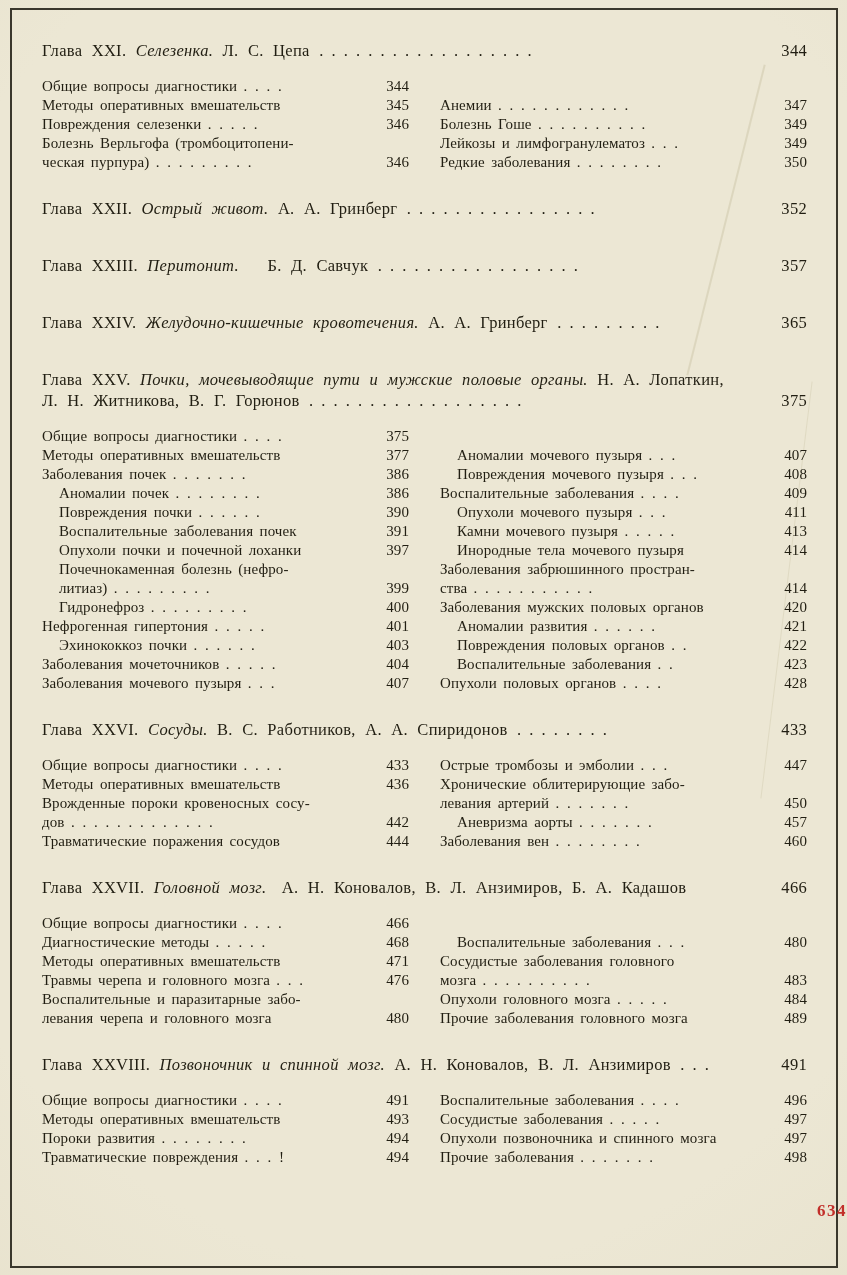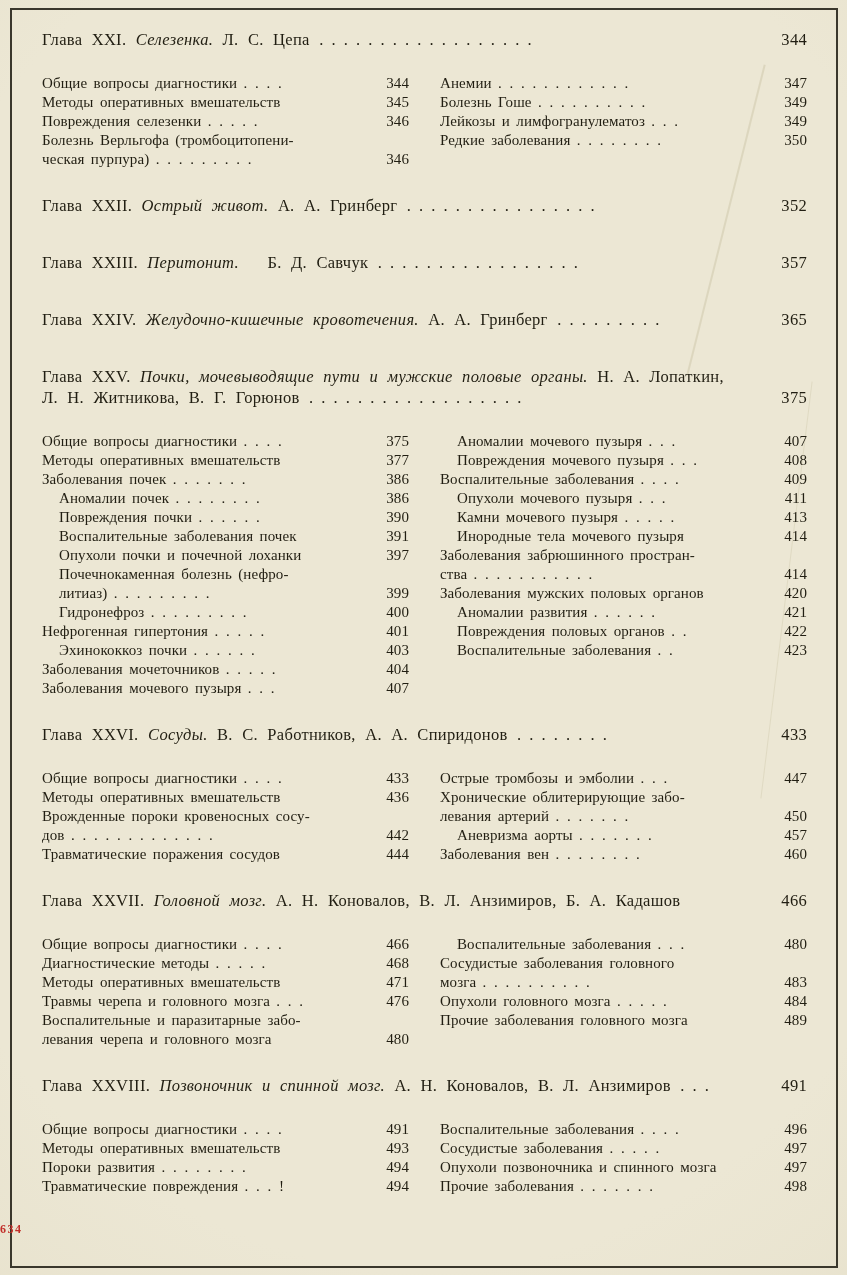--- a/index.html
+++ b/index.html
@@ -19,49 +19,49 @@
     background: #cfc8ac; opacity: .55; transform: rotate(14deg);
   }
   .crease2 {
     position: absolute; top: 380px; right: 60px; width: 1px; height: 420px;
     background: #d4cdb2; opacity: .5; transform: rotate(7deg);
   }
   .frame {
     position: absolute; top: 8px; left: 10px; right: 9px; bottom: 7px;
     border: 2px solid #3a372c; pointer-events: none;
   }
-  .content { position: absolute; top: 29px; left: 42px; right: 40px; }
+  .content { position: absolute; top: 40px; left: 42px; right: 40px; }
 
   .section { margin-bottom: 26px; }
   .section.no-cols { margin-bottom: 36px; }
 
   .heading {
     position: relative; font-size: 16.5px; line-height: 21px;
     padding-right: 46px; word-spacing: 5px; letter-spacing: .3px;
   }
   .heading .titl { font-style: italic; }
   .heading .dots { letter-spacing: 2px; word-spacing: 0; }
   .heading .pg { position: absolute; right: 0; bottom: 0; }
 
-  .cols { display: flex; gap: 31px; margin-top: 24px; }
+  .cols { display: flex; gap: 31px; margin-top: 16px; align-items: flex-end; }
   .col { flex: 1; min-width: 0; }
 
   .entry {
     position: relative; padding-right: 38px;
     font-size: 15px; line-height: 19px; word-spacing: 2.5px; letter-spacing: .1px;
   }
   .entry.ind { padding-left: 17px; }
   .entry .lbl { white-space: pre-line; }
   .entry .dots { letter-spacing: 2px; word-spacing: 0; }
   .entry .pg { position: absolute; right: 0; bottom: 0; min-width: 30px; text-align: right; }
 
   .footer {
-    position: absolute; left: 0; right: 0; bottom: 38px;
-    text-align: left; color: #c22f2a; font-weight: bold;
-    font-size: 12px; letter-spacing: 1.5px;
+    position: absolute; left: 0; right: 0; bottom: 54px;
+    text-align: right; color: #c22f2a; font-weight: bold;
+    font-size: 17px; letter-spacing: 1.5px;
   }
 </style>
 </head>
 <body>
 
 <div class="paper">
   <div class="crease"></div>
   <div class="crease2"></div>
   <div class="frame"></div>
   <main class="content">
@@ -118,20 +118,21 @@
             <div class="entry"><span class="lbl">Воспалительные заболевания</span> <span class="dots">. . . .</span><span class="pg">409</span></div>
             <div class="entry ind"><span class="lbl">Опухоли мочевого пузыря</span> <span class="dots">. . .</span><span class="pg">411</span></div>
             <div class="entry ind"><span class="lbl">Камни мочевого пузыря</span> <span class="dots">. . . . .</span><span class="pg">413</span></div>
             <div class="entry ind"><span class="lbl">Инородные тела мочевого пузыря</span><span class="pg">414</span></div>
             <div class="entry"><span class="lbl">Заболевания забрюшинного простран-
 ства</span> <span class="dots">. . . . . . . . . . .</span><span class="pg">414</span></div>
             <div class="entry"><span class="lbl">Заболевания мужских половых органов</span><span class="pg">420</span></div>
             <div class="entry ind"><span class="lbl">Аномалии развития</span> <span class="dots">. . . . . .</span><span class="pg">421</span></div>
             <div class="entry ind"><span class="lbl">Повреждения половых органов</span> <span class="dots">. .</span><span class="pg">422</span></div>
             <div class="entry ind"><span class="lbl">Воспалительные заболевания</span> <span class="dots">. .</span><span class="pg">423</span></div>
+            <div class="entry"><span class="lbl">Опухоли половых органов</span> <span class="dots">. . . .</span><span class="pg">428</span></div>
           </div>
         </div>
       </section>
       <section class="section">
         <div class="heading"><span class="chap">Глава XXVI.</span> <span class="titl">Сосуды.</span> <span class="auth" style="white-space: pre-line;">В. С. Работников, А. А. Спиридонов</span> <span class="dots">. . . . . . . .</span><span class="pg">433</span></div>
         <div class="cols">
           <div class="col">
             <div class="entry"><span class="lbl">Общие вопросы диагностики</span> <span class="dots">. . . .</span><span class="pg">433</span></div>
             <div class="entry"><span class="lbl">Методы оперативных вмешательств</span><span class="pg">436</span></div>
             <div class="entry"><span class="lbl">Врожденные пороки кровеносных сосу-
@@ -141,21 +142,21 @@
           <div class="col">
             <div class="entry"><span class="lbl">Острые тромбозы и эмболии</span> <span class="dots">. . .</span><span class="pg">447</span></div>
             <div class="entry"><span class="lbl">Хронические облитерирующие забо-
 левания артерий</span> <span class="dots">. . . . . . .</span><span class="pg">450</span></div>
             <div class="entry ind"><span class="lbl">Аневризма аорты</span> <span class="dots">. . . . . . .</span><span class="pg">457</span></div>
             <div class="entry"><span class="lbl">Заболевания вен</span> <span class="dots">. . . . . . . .</span><span class="pg">460</span></div>
           </div>
         </div>
       </section>
       <section class="section">
-        <div class="heading"><span class="chap">Глава XXVII.</span> <span class="titl">Головной мозг.</span> <span class="auth" style="white-space: pre-line;">А. Н. Коновалов, В. Л. Анзимиров, Б. А. Кадашов</span><span class="pg">466</span></div>
+        <div class="heading"><span class="chap">Глава XXVII.</span> <span class="titl">Головной мозг.</span> <span class="auth" style="white-space: pre-line; margin-left: 6px;">А. Н. Коновалов, В. Л. Анзимиров, Б. А. Кадашов</span><span class="pg">466</span></div>
         <div class="cols">
           <div class="col">
             <div class="entry"><span class="lbl">Общие вопросы диагностики</span> <span class="dots">. . . .</span><span class="pg">466</span></div>
             <div class="entry"><span class="lbl">Диагностические методы</span> <span class="dots">. . . . .</span><span class="pg">468</span></div>
             <div class="entry"><span class="lbl">Методы оперативных вмешательств</span><span class="pg">471</span></div>
             <div class="entry"><span class="lbl">Травмы черепа и головного мозга</span> <span class="dots">. . .</span><span class="pg">476</span></div>
             <div class="entry"><span class="lbl">Воспалительные и паразитарные забо-
 левания черепа и головного мозга</span><span class="pg">480</span></div>
           </div>
           <div class="col">

